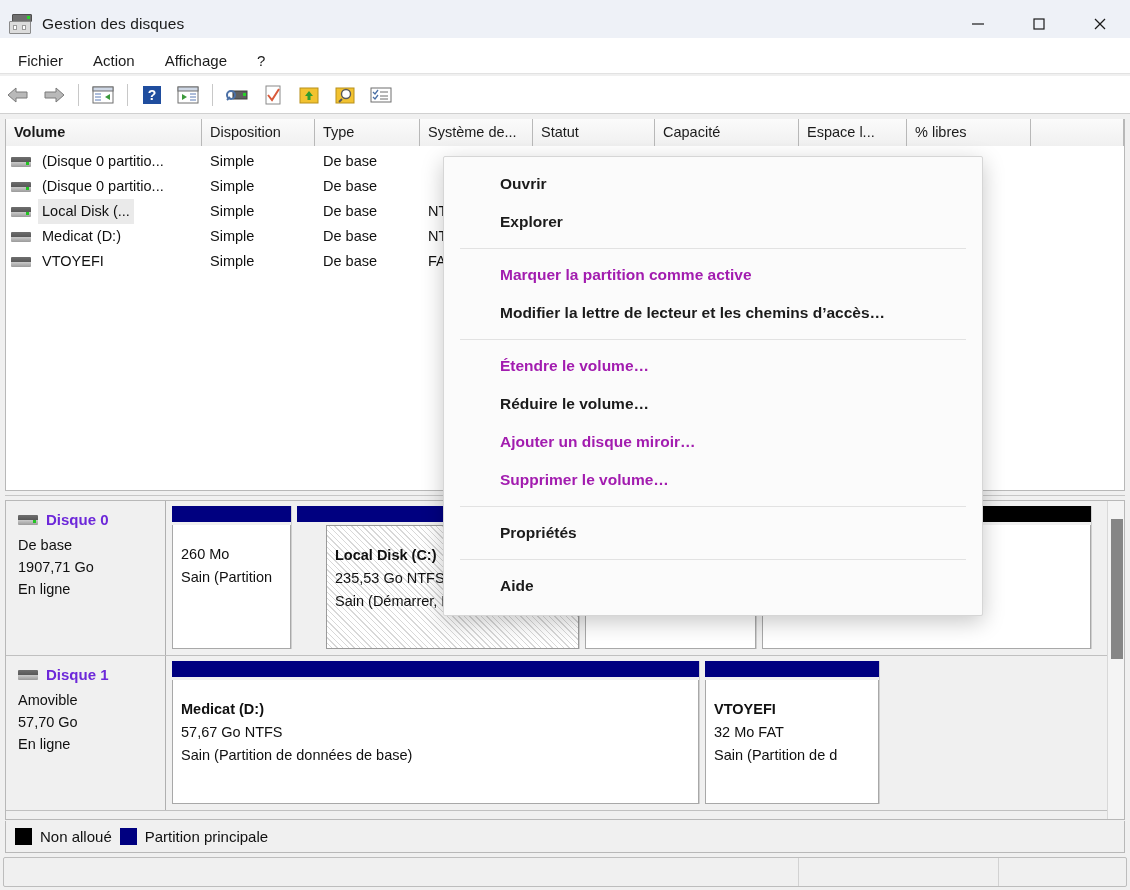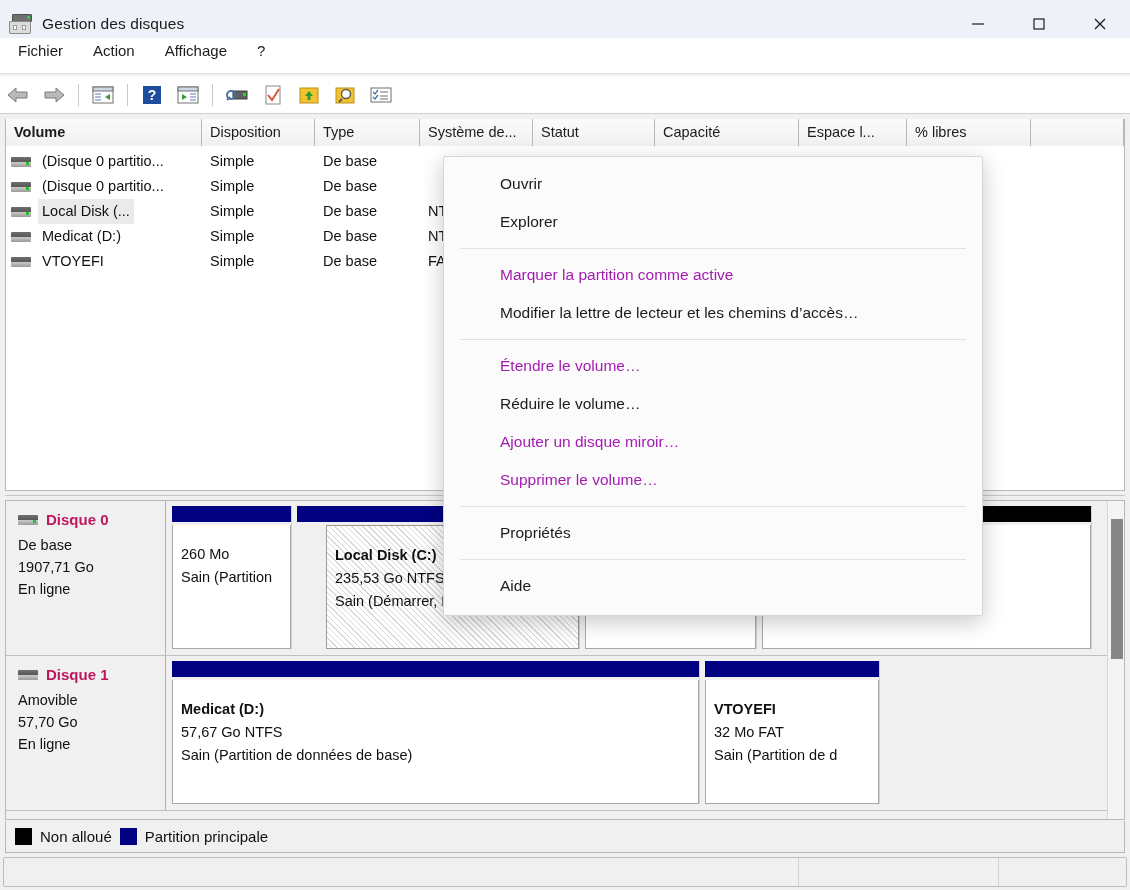--- a/index.html
+++ b/index.html
@@ -50,21 +50,21 @@
   .wc {
     width: 61px; height: 38px; display: flex; align-items: center; justify-content: center;
     color: #1b1b1b;
   }
   .wc svg { display: block; }
 
   
   .menubar {
     position: absolute; left: 0; top: 38px; width: 1130px; height: 36px;
     background: #ffffff;
-    display: flex; align-items: flex-start;
+    display: flex; align-items: flex-end;
     border-bottom: 1px solid #e2e2e2;
   }
   .menuitem {
     font-size: 15px; color: #1b1b1b;
     padding: 4px 12px; margin-left: 6px;
   }
 
   
   .toolbar {
     position: absolute; left: 0; top: 76px; width: 1130px; height: 38px;
@@ -137,21 +137,21 @@
     position: relative; display: flex; height: 155px;
     border-bottom: 1px solid #c0c0c0;
   }
   .disk-info {
     width: 160px; flex: 0 0 160px; background: #f0f0f0;
     border-right: 1px solid #b0b0b0;
     padding: 10px 12px 0 12px;
   }
   .disk-title {
     display: flex; align-items: center;
-    font-size: 15px; font-weight: bold; color: #be185d; margin-bottom: 6px;
+    font-size: 15px; font-weight: bold; color: #6d28d9; margin-bottom: 6px;
   }
   .disk-title .drive-ico { margin-right: 8px; }
   .disk-line { font-size: 14.5px; color: #101010; line-height: 22px; }
   .parts {
     flex: 1 1 auto; display: flex; padding: 5px 4px 6px 6px; gap: 5px; position: relative;
   }
   .part {
     display: flex; flex-direction: column;
     border-right: 1px solid #cfcfcf;
   }
@@ -204,20 +204,21 @@
 
   
   .ctxmenu {
     position: absolute; left: 443px; top: 156px; width: 540px;
     background: #fbfbfb;
     border: 1px solid #d6d6d6;
     border-radius: 2px;
     box-shadow: 0 6px 22px rgba(0,0,0,0.22);
     padding: 8px 0 10px 0;
     z-index: 40;
+    font-weight: bold;
   }
   .ctx-item {
     height: 38px; line-height: 38px;
     padding-left: 56px;
     font-size: 15.5px; color: #1b1b1b;
     white-space: nowrap;
   }
   .ctx-item.disabled { color: #a21caf; }
   .ctx-sep {
     height: 1px; background: #e2e2e2; margin: 7px 16px 7px 16px;

